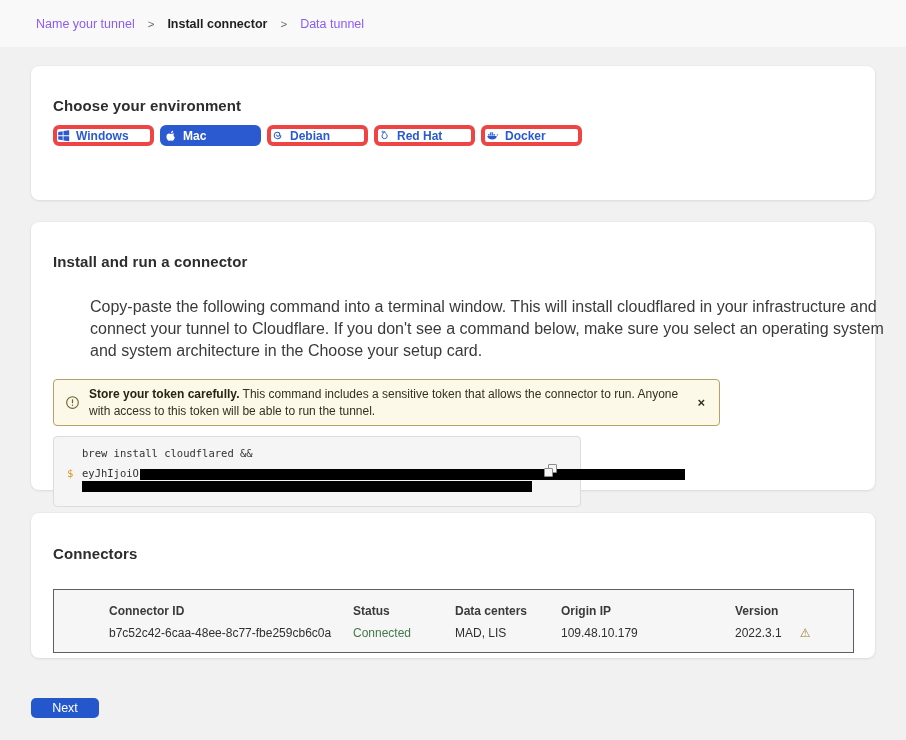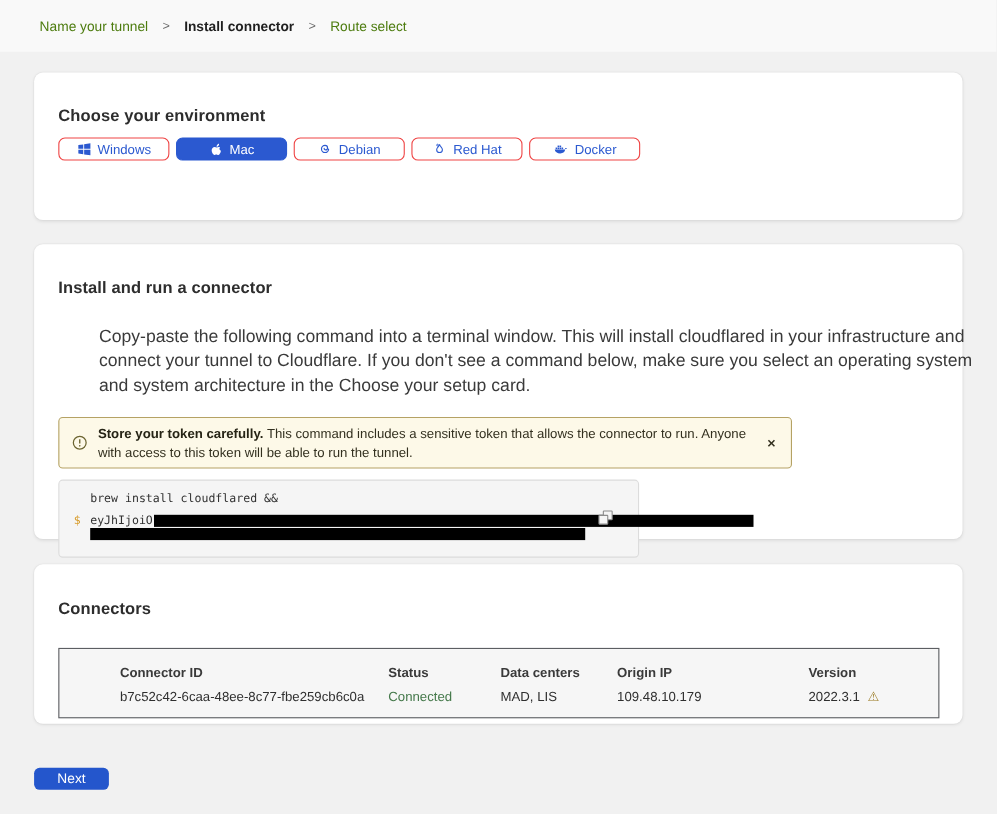--- a/index.html
+++ b/index.html
@@ -13,45 +13,46 @@
   }
 
   
   .topbar {
     position: absolute; top: 0; left: 0; width: 906px; height: 47px;
     background: #f9f9f9;
     display: flex; align-items: center;
     padding-left: 36px;
   }
   .crumbs { display: flex; align-items: center; gap: 13px; font-size: 12.5px; }
-  .crumb { color: #4d7c0f; cursor: pointer; }
+  .crumb { color: #8b5cf6; cursor: pointer; }
   .crumb.active { color: #1f1f1f; font-weight: bold; }
   .crumb-sep { color: #6b6b6b; font-size: 11.5px; }
 
   
   .card {
     position: absolute; left: 31px; width: 844px;
     background: #ffffff; border-radius: 8px;
     box-shadow: 0 1px 3px rgba(0,0,0,0.08), 0 0 0 1px rgba(0,0,0,0.02);
     padding: 0 22px;
   }
   .card h2 { font-size: 15px; font-weight: bold; color: #2d2d2d; letter-spacing: .1px; }
 
   #card-environment { top: 66px; height: 134px; }
   #card-environment h2 { padding-top: 31px; }
   .os-label { margin-top: 23px; font-size: 13px; color: #4a4a4a; }
   .os-row { margin-top: 11px; display: flex; gap: 6px; }
   .os-btn {
     width: 101px; height: 21px;
-    border: 1px solid #ef4444; border-radius: 6px;
+    border: 4px solid #ef4444; border-radius: 6px;
     background: #ffffff; color: #2b59d0;
     font-family: "Liberation Sans", sans-serif;
     font-size: 12px;
-    display: flex; align-items: center; justify-content: center; gap: 6px;
+    display: flex; align-items: center; gap: 6px;
     cursor: pointer;
+    font-weight: bold;
   }
   .os-btn.selected { background: #2b59d0; color: #ffffff; border-color: #2b59d0; }
   .os-btn svg { display: block; }
 
   #card-install { top: 222px; height: 268px; }
   #card-install h2 { padding-top: 31px; }
   .install-desc {
     margin-top: 26px; font-size: 16px; line-height: 22px; color: #3a3a3a;
     width: 800px;
     margin-left: 37px;
@@ -111,21 +112,21 @@
     padding: 14px 0 13px 55px;
   }
   .trow {
     display: grid;
     grid-template-columns: 244px 102px 106px 174px auto;
     align-items: center;
   }
   .trow.head { font-size: 12px; font-weight: bold; color: #3a3a3a; }
   .trow.data { margin-top: 8px; font-size: 12px; color: #2f2f2f; }
   .status-connected { color: #45794b; }
-  .version-cell { display: flex; align-items: center; gap: 7px; }
+  .version-cell { display: flex; align-items: center; gap: 18px; }
   .warn-tri { color: #9a7a22; font-size: 12px; line-height: 1; }
 
   
   .next-btn {
     position: absolute; left: 31px; top: 698px;
     width: 68px; height: 20px;
     background: #2456cc; color: #ffffff;
     border: none; border-radius: 5px;
     font-family: "Liberation Sans", sans-serif;
     font-size: 12.5px; cursor: pointer;
@@ -133,21 +134,21 @@
 </style>
 </head>
 <body>
 
 <header class="topbar">
   <nav class="crumbs">
     <span class="crumb">Name your tunnel</span>
     <span class="crumb-sep">&gt;</span>
     <span class="crumb active">Install connector</span>
     <span class="crumb-sep">&gt;</span>
-    <span class="crumb">Route select</span>
+    <span class="crumb">Data tunnel</span>
   </nav>
 </header>
 
 <section class="card" id="card-environment">
   <h2>Choose your environment</h2>
   <div class="os-row">
 
     <button class="os-btn">
       <span>
         <svg width="13" height="13" viewBox="0 0 16 16">

